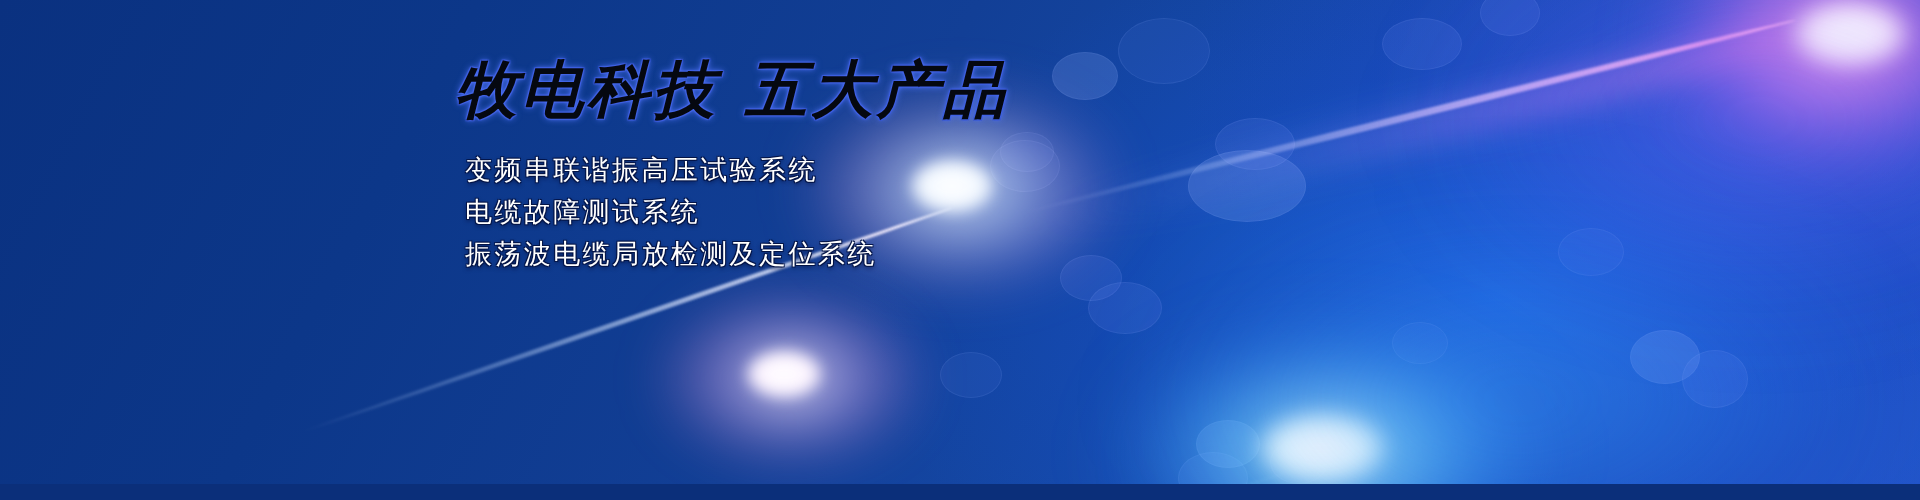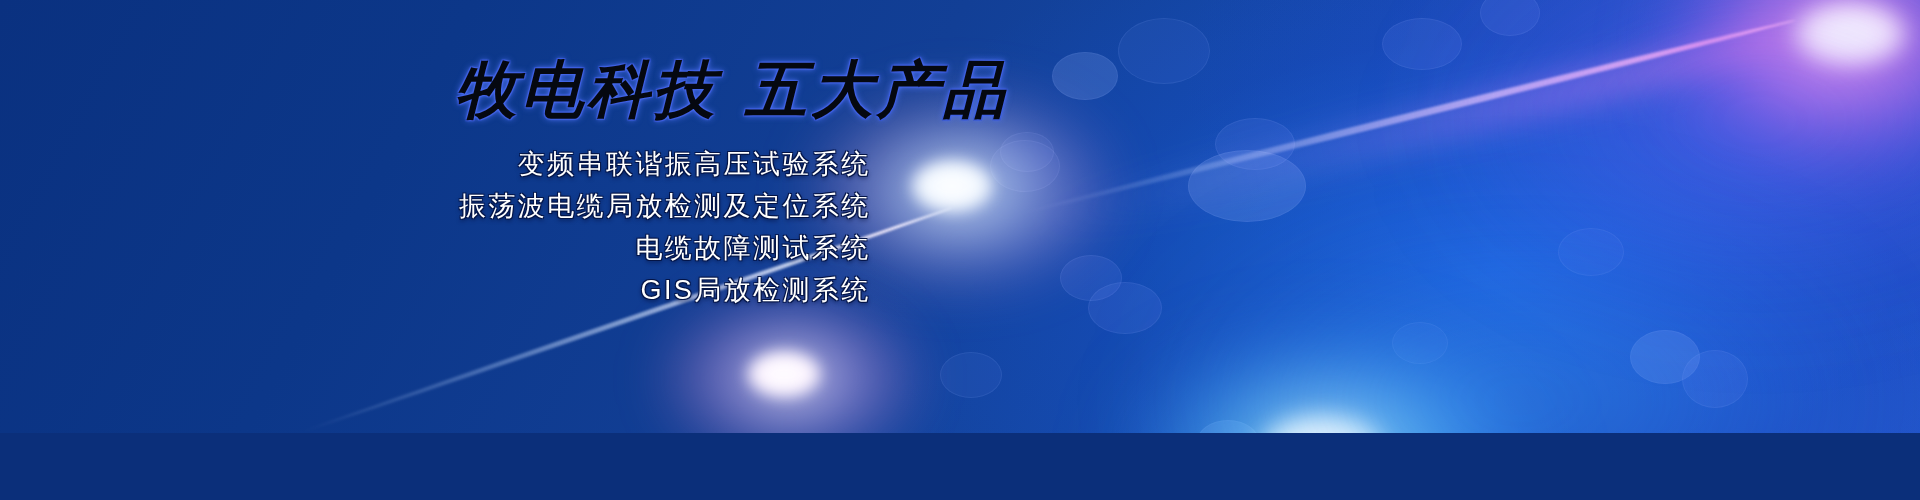--- a/index.html
+++ b/index.html
@@ -6,28 +6,27 @@
   html, body {
     margin: 0;
     padding: 0;
     background: #0b2f7a;
   }
   * { box-sizing: border-box; }
 
   .banner {
     position: relative;
     width: 1920px;
-    height: 433px;
+    height: 484px;
     overflow: hidden;
     font-family: "Liberation Sans", "DejaVu Sans", sans-serif;
     background:
       radial-gradient(ellipse 900px 520px at 78% 62%, rgba(30,120,255,0.55) 0%, rgba(20,80,210,0.25) 45%, rgba(0,0,0,0) 72%),
       radial-gradient(ellipse 780px 440px at 92% 18%, rgba(90,90,255,0.45) 0%, rgba(40,60,200,0.18) 50%, rgba(0,0,0,0) 75%),
       linear-gradient(118deg, #0a3180 0%, #0c3789 22%, #123f96 45%, #1549a8 62%, #1b52b8 78%, #2455c8 100%);
-    text-align: right;
   }
 
   
   .bg-layer {
     position: absolute;
     inset: 0;
     pointer-events: none;
   }
 
   
@@ -82,21 +81,21 @@
       -1px -1px 0 #2a47c0,
       1px -1px 0 #2a47c0,
       -1px 1px 0 #2a47c0;
   }
   .title .gap { display: inline-block; width: 26px; }
 
   .product-list {
     position: absolute;
     left: 459px;
     top: 143px;
-    margin: 0;
+    margin: 6px;
     padding: 0;
     list-style: none;
   }
   .product-item {
     font-size: 27px;
     line-height: 42px;
     letter-spacing: 2.4px;
     color: #ffffff;
     font-weight: 400;
     white-space: nowrap;
@@ -176,19 +175,18 @@
   </div>
 
   <div class="content">
 
     <div class="title">
       <span>牧电科技</span><span class="gap"></span><span>五大产品</span>
     </div>
 
     <ul class="product-list">
       <li class="product-item">变频串联谐振高压试验系统</li>
+      <li class="product-item">电缆故障测试系统</li>
       <li class="product-item">振荡波电缆局放检测及定位系统</li>
-      <li class="product-item">电缆故障测试系统</li>
-      <li class="product-item">GIS局放检测系统</li>
     </ul>
 
   </div>
 </div>
 
 </body></html>

